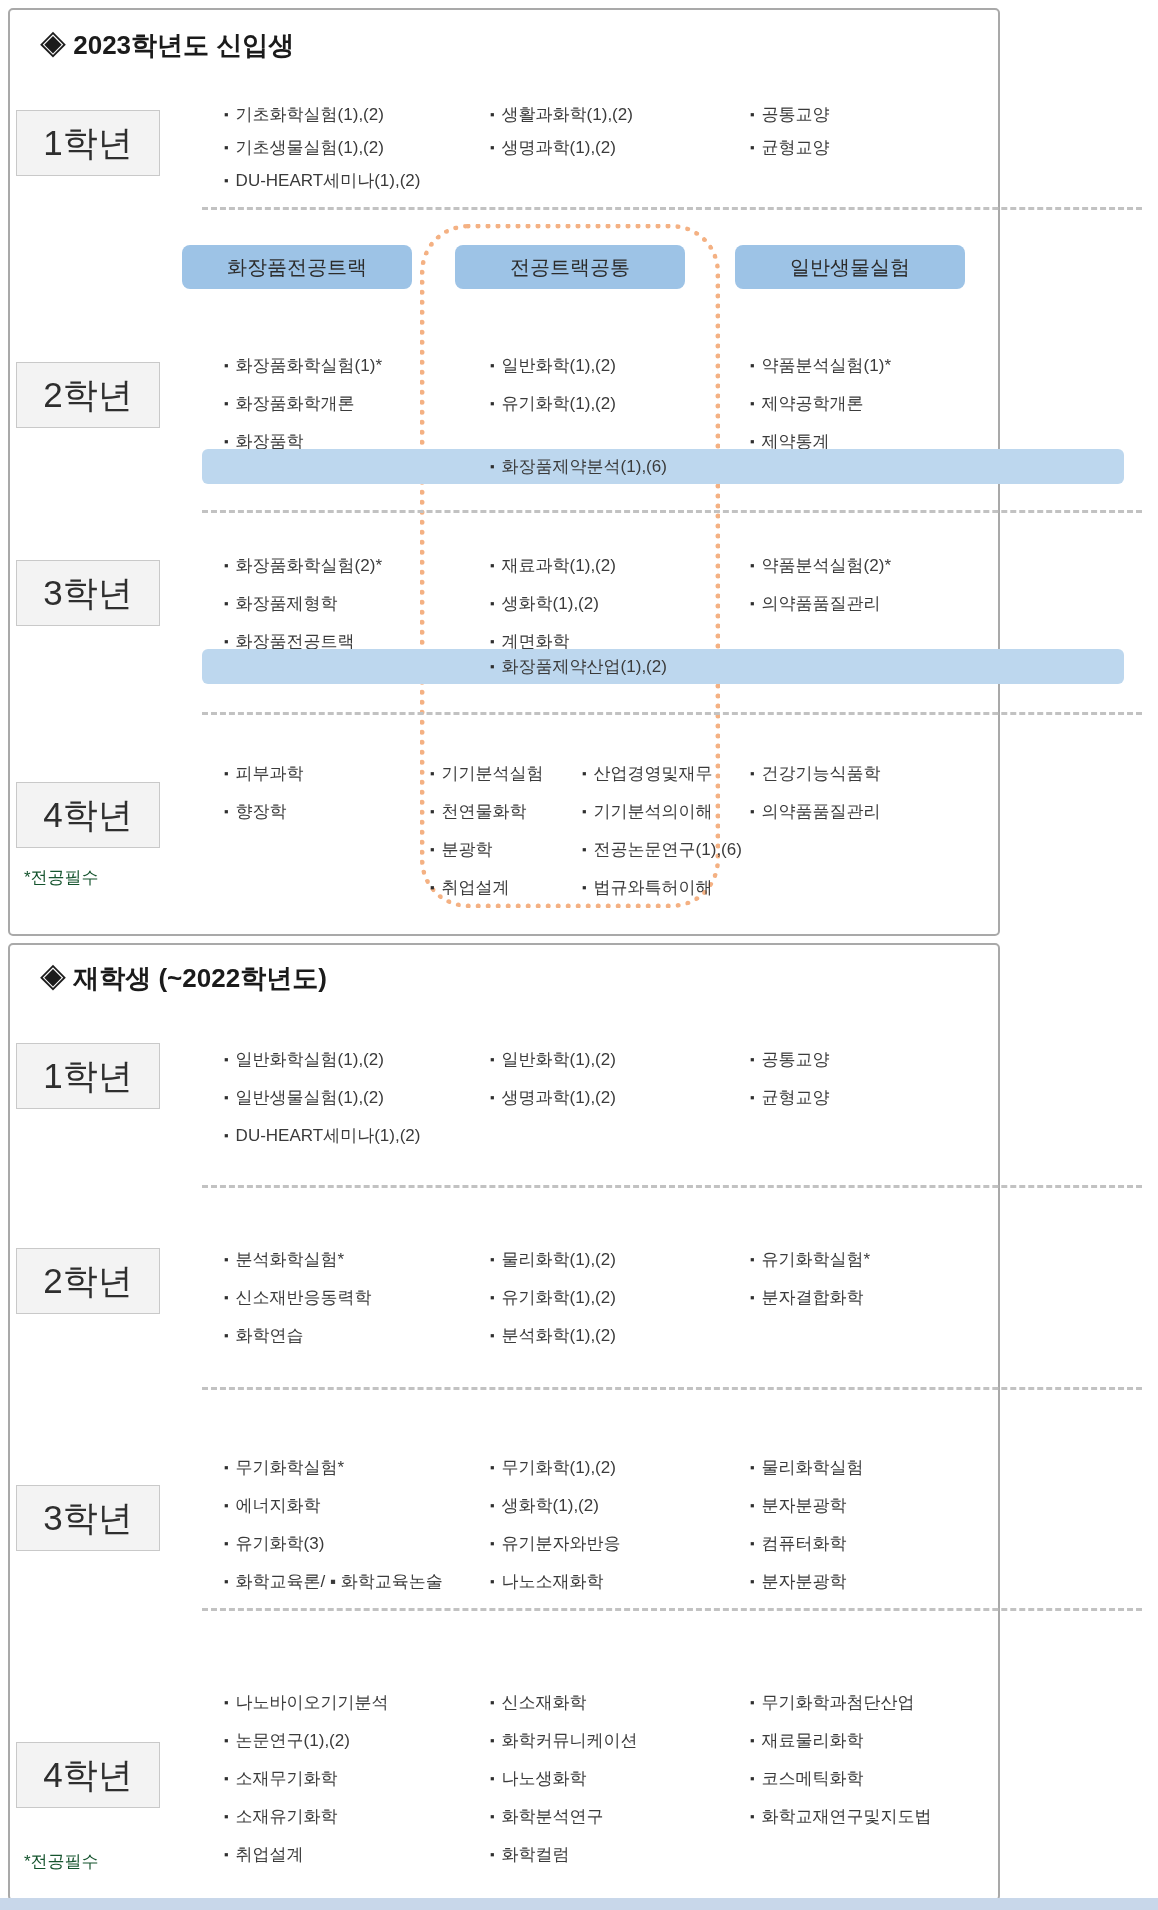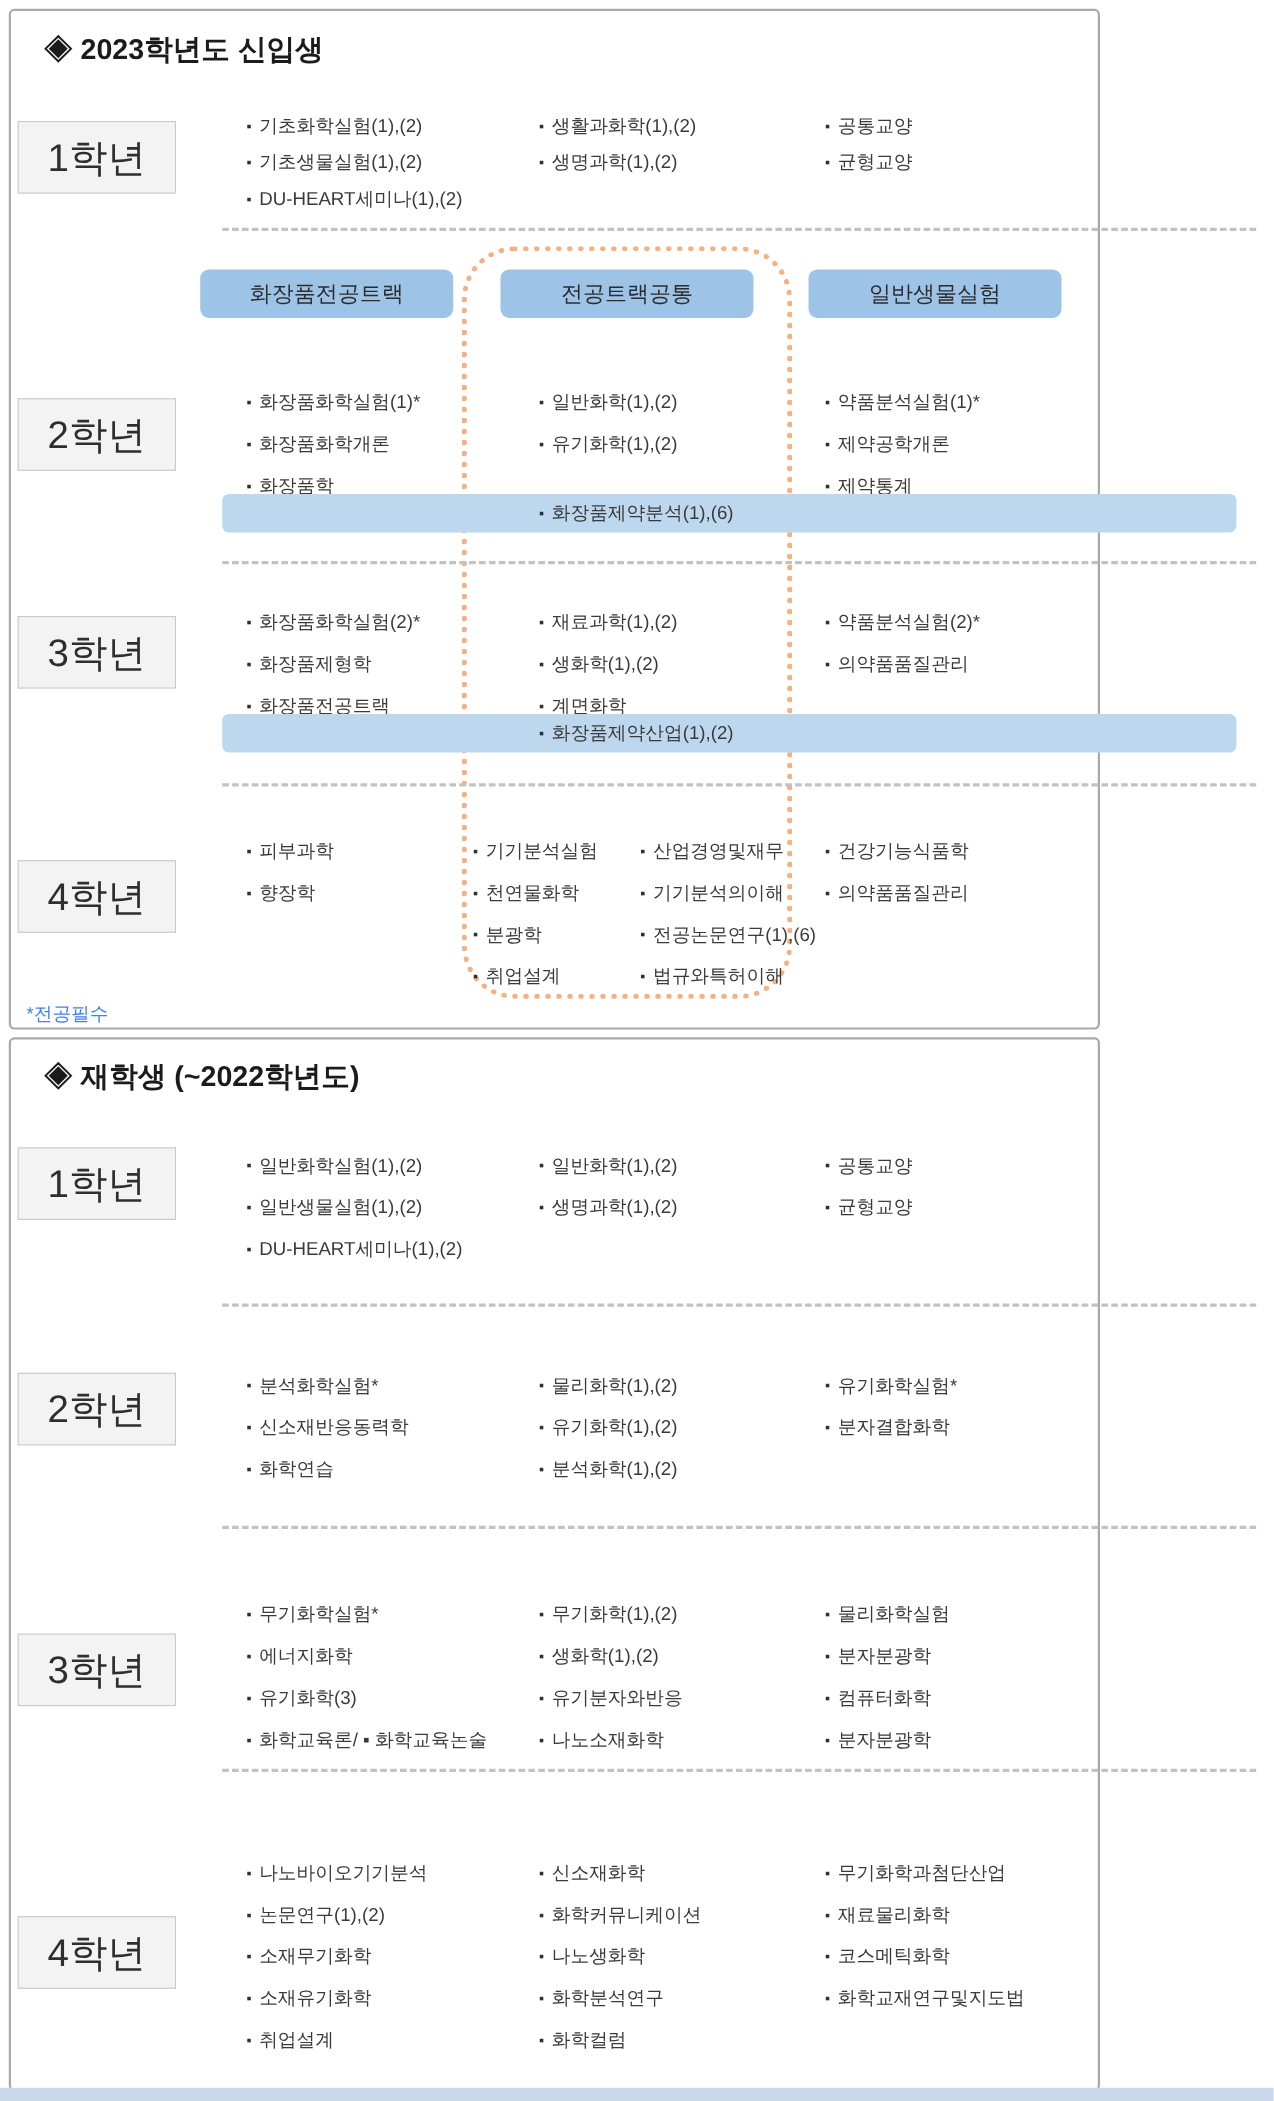--- a/index.html
+++ b/index.html
@@ -15,21 +15,21 @@
   .course{display:flex;align-items:center;height:38px;font-size:17px;color:#3a3a3a;white-space:nowrap;}
   .courses.tight .course{height:33px;}
   .bullet{font-size:13px;line-height:1;margin-right:7px;color:#2f2f2f;}
   .sep{position:absolute;left:192px;width:940px;height:0;border-top:3px dashed #c2c2c2;}
   .track{position:absolute;top:235px;height:44px;background:#9DC3E6;border-radius:8px;
          display:flex;align-items:center;justify-content:center;font-size:20px;
          font-weight:500;color:#2c2c2c;white-space:nowrap;}
   .band{position:absolute;left:192px;width:922px;height:35px;background:#BDD7EE;border-radius:6px;}
   .band .course{position:absolute;left:288px;top:0;height:35px;}
   .orange-zone{position:absolute;border:5px dotted #F4B183;border-radius:48px;box-sizing:border-box;}
-  .footnote{position:absolute;left:14px;font-size:17px;color:#3b82f6;white-space:nowrap;margin-top:44px;}
+  .footnote{position:absolute;left:14px;font-size:17px;color:#14532d;white-space:nowrap;}
   .bottom-bar{position:absolute;left:0;top:1898px;width:1158px;height:12px;background:#C8D7EA;}
 </style>
 </head>
 <body>
 
 <div class="page">
 
   <section class="panel" style="top:8px;height:928px">
     <h2 class="title" style="left:30px;top:18px">◈ 2023학년도 신입생</h2>
 

